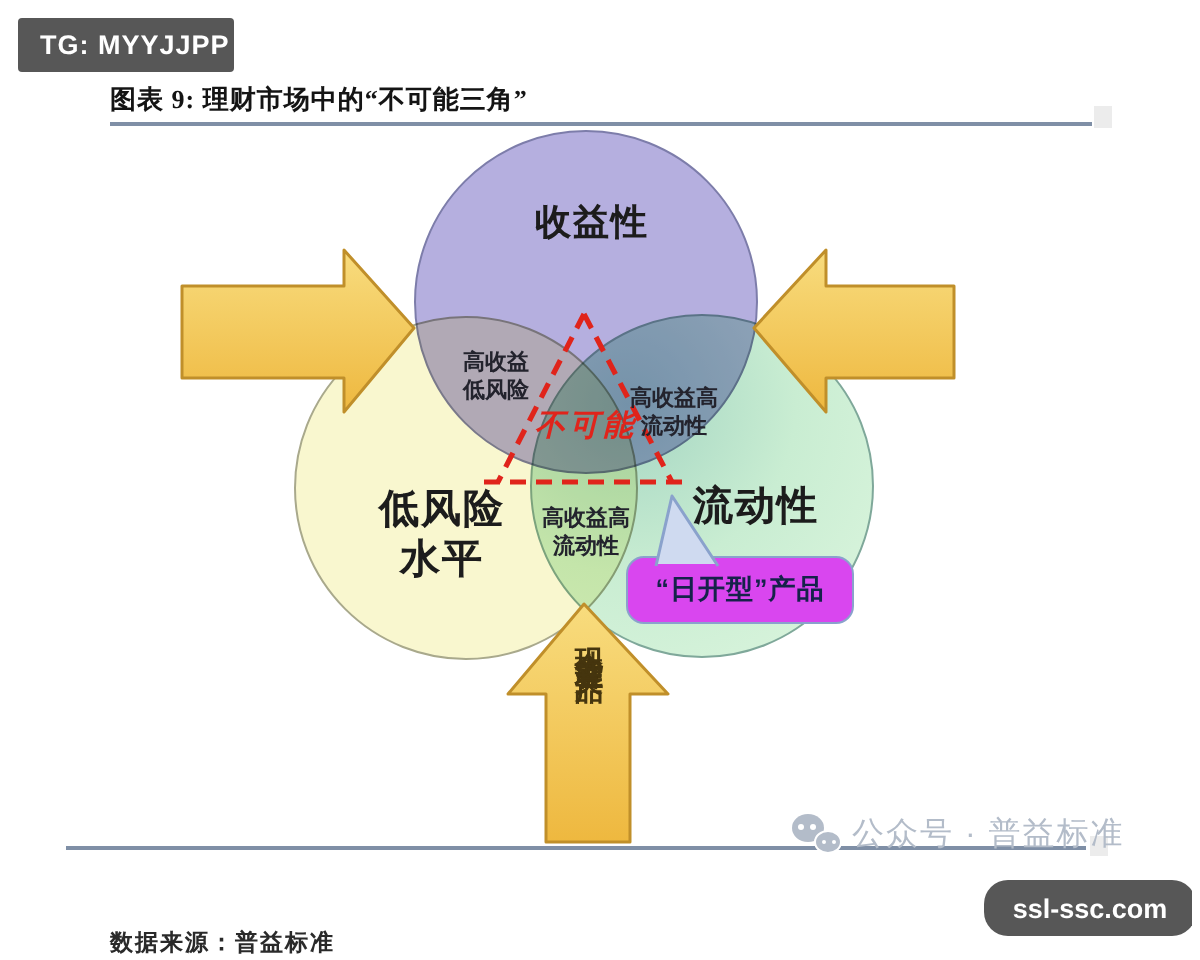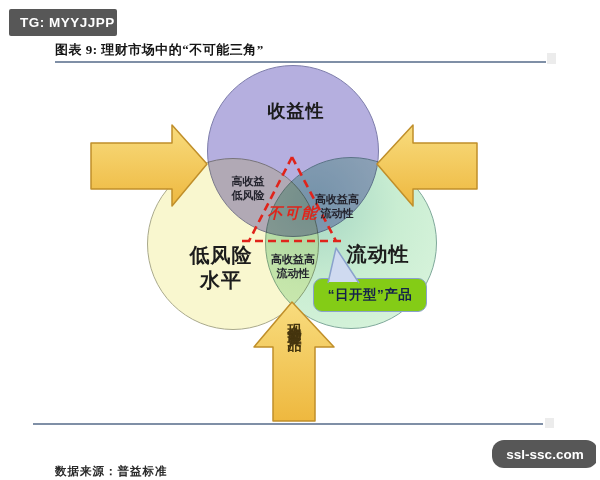--- a/index.html
+++ b/index.html
@@ -53,21 +53,21 @@
   .lbl-mid{font-size:20px;line-height:1.25;letter-spacing:1px;}
   .lbl-small{font-size:11px;line-height:1.25;color:#23232d;}
   .lbl-impossible{font-size:15px;color:#e0241b;letter-spacing:2px;font-style:italic;}
   .arrow-label{position:absolute;transform:translate(-50%,-50%);text-align:center;
                font-size:12.5px;line-height:1.35;font-weight:bold;color:#45350e;white-space:pre-line;}
   .arrow-label-v{position:absolute;transform:translate(-50%,0);writing-mode:vertical-rl;
                  text-orientation:upright;font-size:14px;font-weight:bold;color:#45350e;
                  letter-spacing:2.5px;}
 
   
-  .callout{position:absolute;left:313px;top:278px;width:112px;height:32px;background:#84cc16;
+  .callout{position:absolute;left:313px;top:278px;width:112px;height:32px;background:#d946ef;
            border:1.5px solid #8aa2cc;border-radius:9px;display:flex;align-items:center;
            justify-content:center;font-size:13.5px;font-weight:bold;color:#15224a;letter-spacing:.5px;}
   .tail-svg{position:absolute;left:0;top:0;width:600px;height:480px;pointer-events:none;}
 </style>
 </head>
 <body>
 
 <div id="app">
 
   <div class="badge badge-tl">TG: MYYJJPP</div>
@@ -121,16 +121,23 @@
   <div class="callout">“日开型”产品</div>
   <svg class="tail-svg" viewBox="0 0 600 480">
     <path d="M328,282 L359,282 L336,248 Z" fill="#cfdaf0"></path>
     <path d="M328,283 L336,248 L359,283" fill="none" stroke="#8aa2cc" stroke-width="1.5" stroke-linejoin="round"></path>
   </svg>
 
   <div class="rule rule-bottom"></div>
   <div class="notch notch-bottom"></div>
   <div class="source-line">数据来源：普益标准</div>
 
+  <div class="watermark">
+    <span class="wm-icon">
+      <span class="wm-b1"></span>
+        <span class="wm-b2"></span>
+    </span>
+    <span>公众号 · 普益标准</span>
+  </div>
 
   <div class="badge badge-br">ssl-ssc.com</div>
 
 </div>
 
 </body></html>

